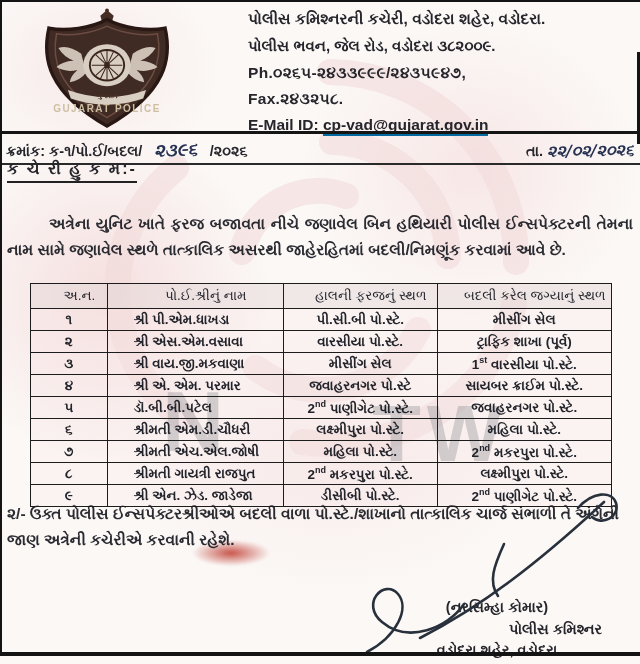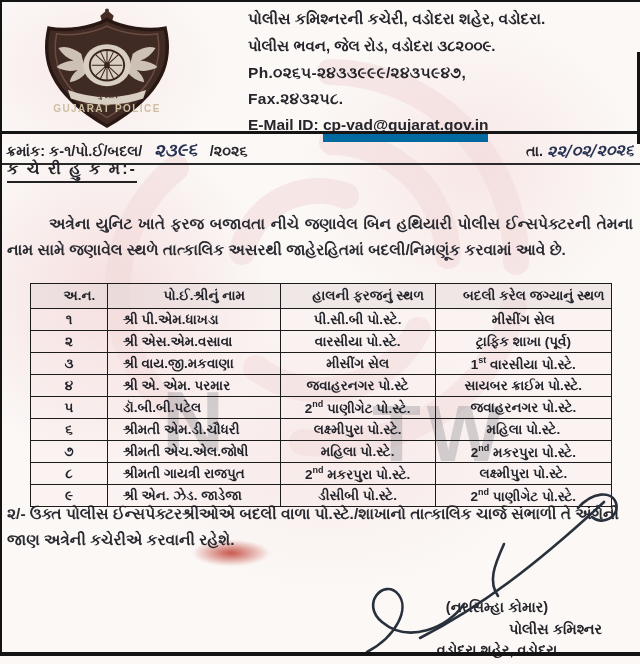--- a/index.html
+++ b/index.html
@@ -38,21 +38,21 @@
 
   .content{position:relative;z-index:2;}
 
   
   .logo{position:absolute;left:26px;top:8px;width:162px;height:122px;}
   .addr{position:absolute;left:248px;top:10px;width:386px;line-height:1.15;}
   .addr .l1{font-weight:bold;font-size:15.5px;margin-bottom:9px;}
   .addr .l2{font-weight:600;font-size:15px;margin-bottom:10px;}
   .addr .l3,.addr .l4{font-weight:bold;font-size:15.5px;margin-bottom:8px;letter-spacing:.3px;}
   .addr .l5{font-weight:bold;font-size:15.5px;}
-  .addr .l5 .mail{border-bottom:8px solid #0369a1;padding-bottom:1px;}
+  .addr .l5 .mail{border-bottom:2px solid #0369a1;padding-bottom:1px;}
 
   .sep{position:absolute;left:0;top:131px;width:640px;height:3px;background:#151515;}
   .refrow{position:absolute;left:6px;top:139px;width:628px;display:flex;
       justify-content:space-between;font-weight:bold;font-size:14.5px;align-items:baseline;}
   .hand{font-family:"DejaVu Serif",serif;font-style:italic;font-weight:bold;
       color:#273252;display:inline-block;}
   .hand.num{font-size:18px;transform:rotate(-2deg);margin:0 8px;}
   .hand.date{font-size:16px;transform:rotate(-1deg);}
   .refline{position:absolute;left:0;top:163px;width:640px;height:2px;background:#2a2a2a;}
 
@@ -60,25 +60,25 @@
       letter-spacing:2px;border-bottom:2.5px solid #222;padding-bottom:3px;}
 
   .body-par{position:absolute;left:7px;top:211px;width:626px;font-size:15.5px;
       font-weight:600;line-height:26px;text-align:justify;text-indent:42px;color:#2a2a31;}
 
   table.transfer{position:absolute;left:30px;top:283px;width:582px;
       border-collapse:collapse;z-index:2;}
   table.transfer th,table.transfer td{
       border:1.4px solid #1c1c1c;padding:1px 3px;font-size:13.5px;
       text-align:center;color:#23242b;background:transparent;}
-  table.transfer th{font-weight:bold;height:22px;background:rgba(228,216,216,.5);padding-left:24px;}
+  table.transfer th{font-weight:normal;height:22px;background:rgba(228,216,216,.5);padding-left:24px;}
   table.transfer td{font-weight:600;height:19px;background:rgba(246,228,228,.25);}
   table.transfer .c0{width:56px;}
   table.transfer .c1{width:170px;}
-  table.transfer td.c1{text-align:left;padding-left:15px;}
+  table.transfer td.c1{text-align:left;padding-left:26px;}
   table.transfer .c2{width:160px;}
   table.transfer .c3{width:190px;}
   table.transfer sup{font-size:9px;}
 
   .foot-par{position:absolute;left:7px;top:501px;width:614px;font-size:15.5px;
       font-weight:600;line-height:26px;color:#2a2a31;}
 
   .sig-scribble{position:absolute;left:352px;top:486px;z-index:3;}
   .sig-block{position:absolute;left:392px;top:599px;width:210px;text-align:center;z-index:2;}
   .sig-block .nm{font-weight:bold;font-size:14.5px;margin-bottom:5px;}

